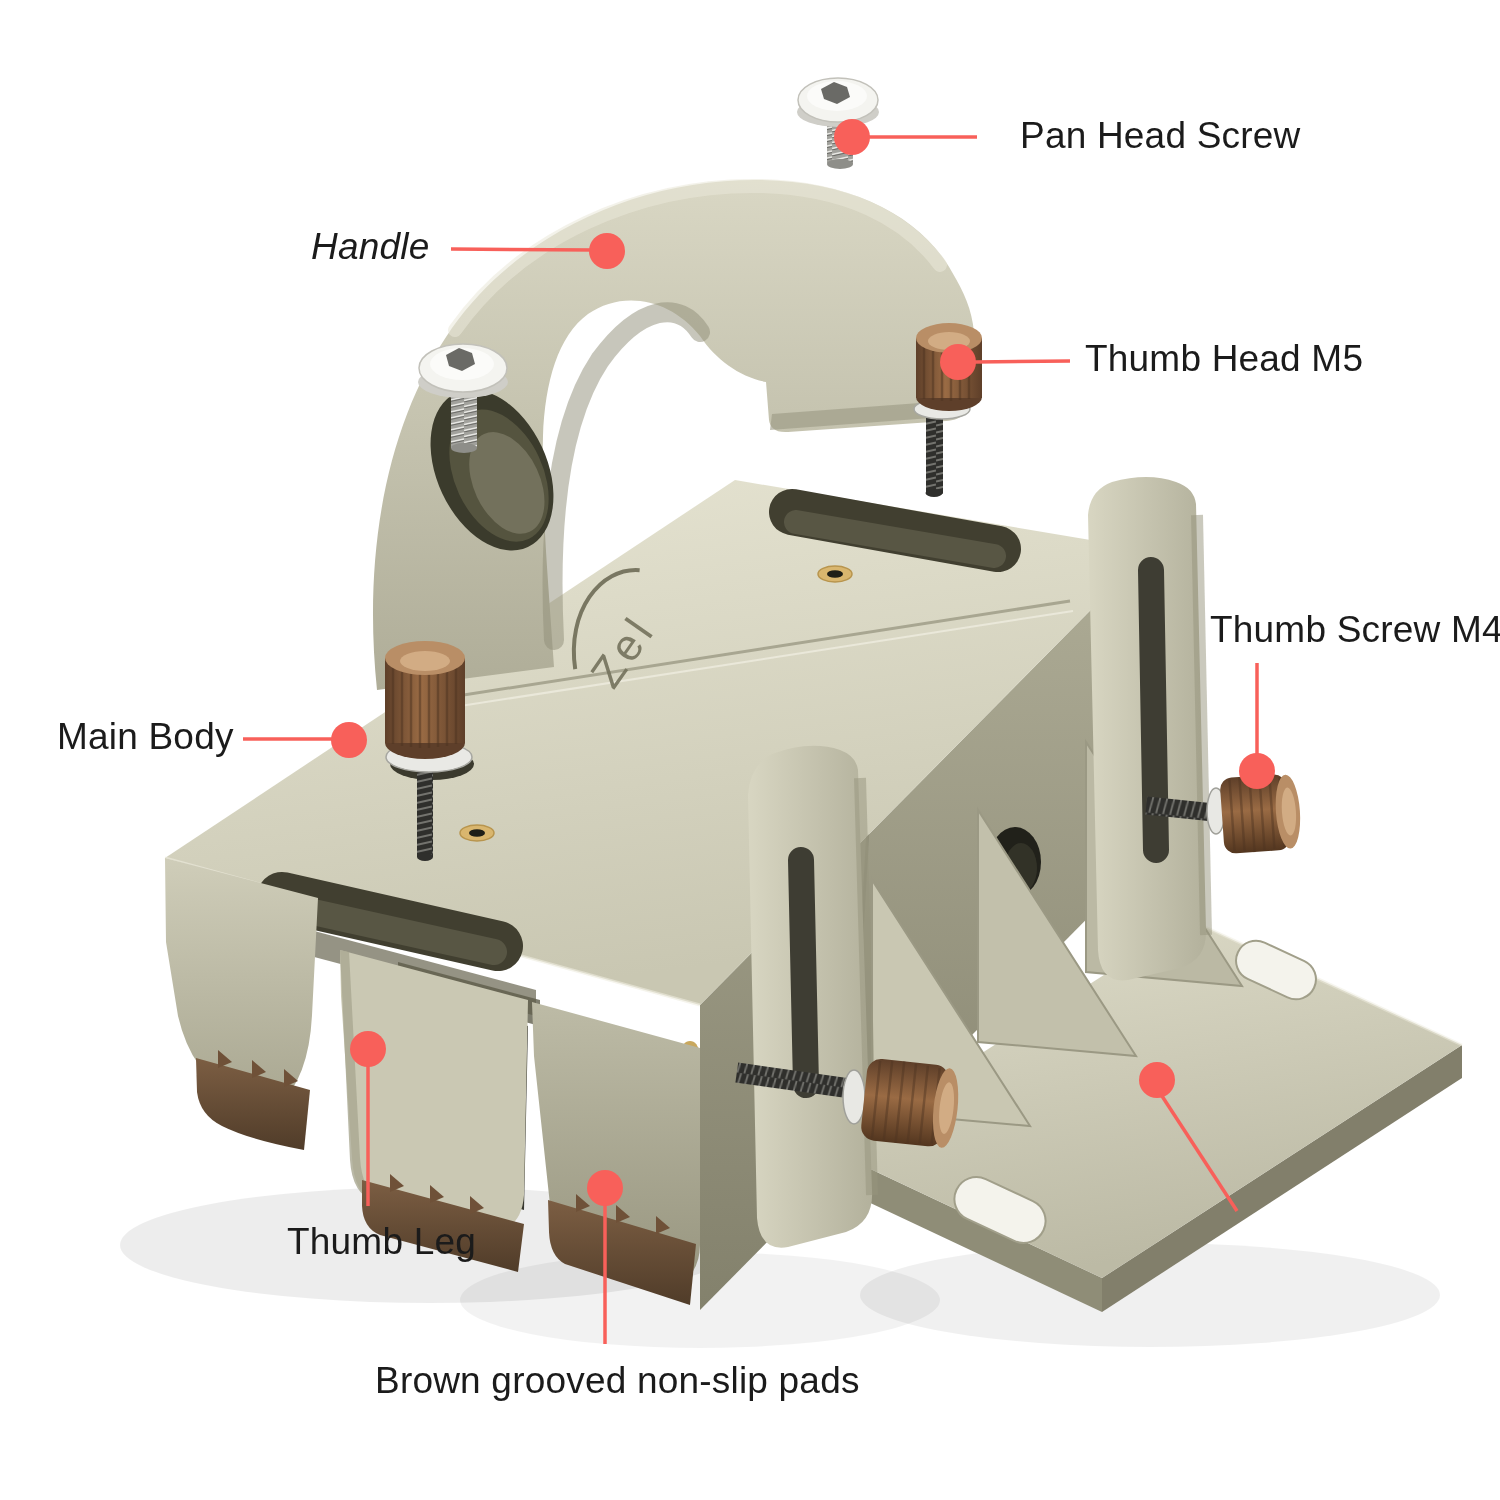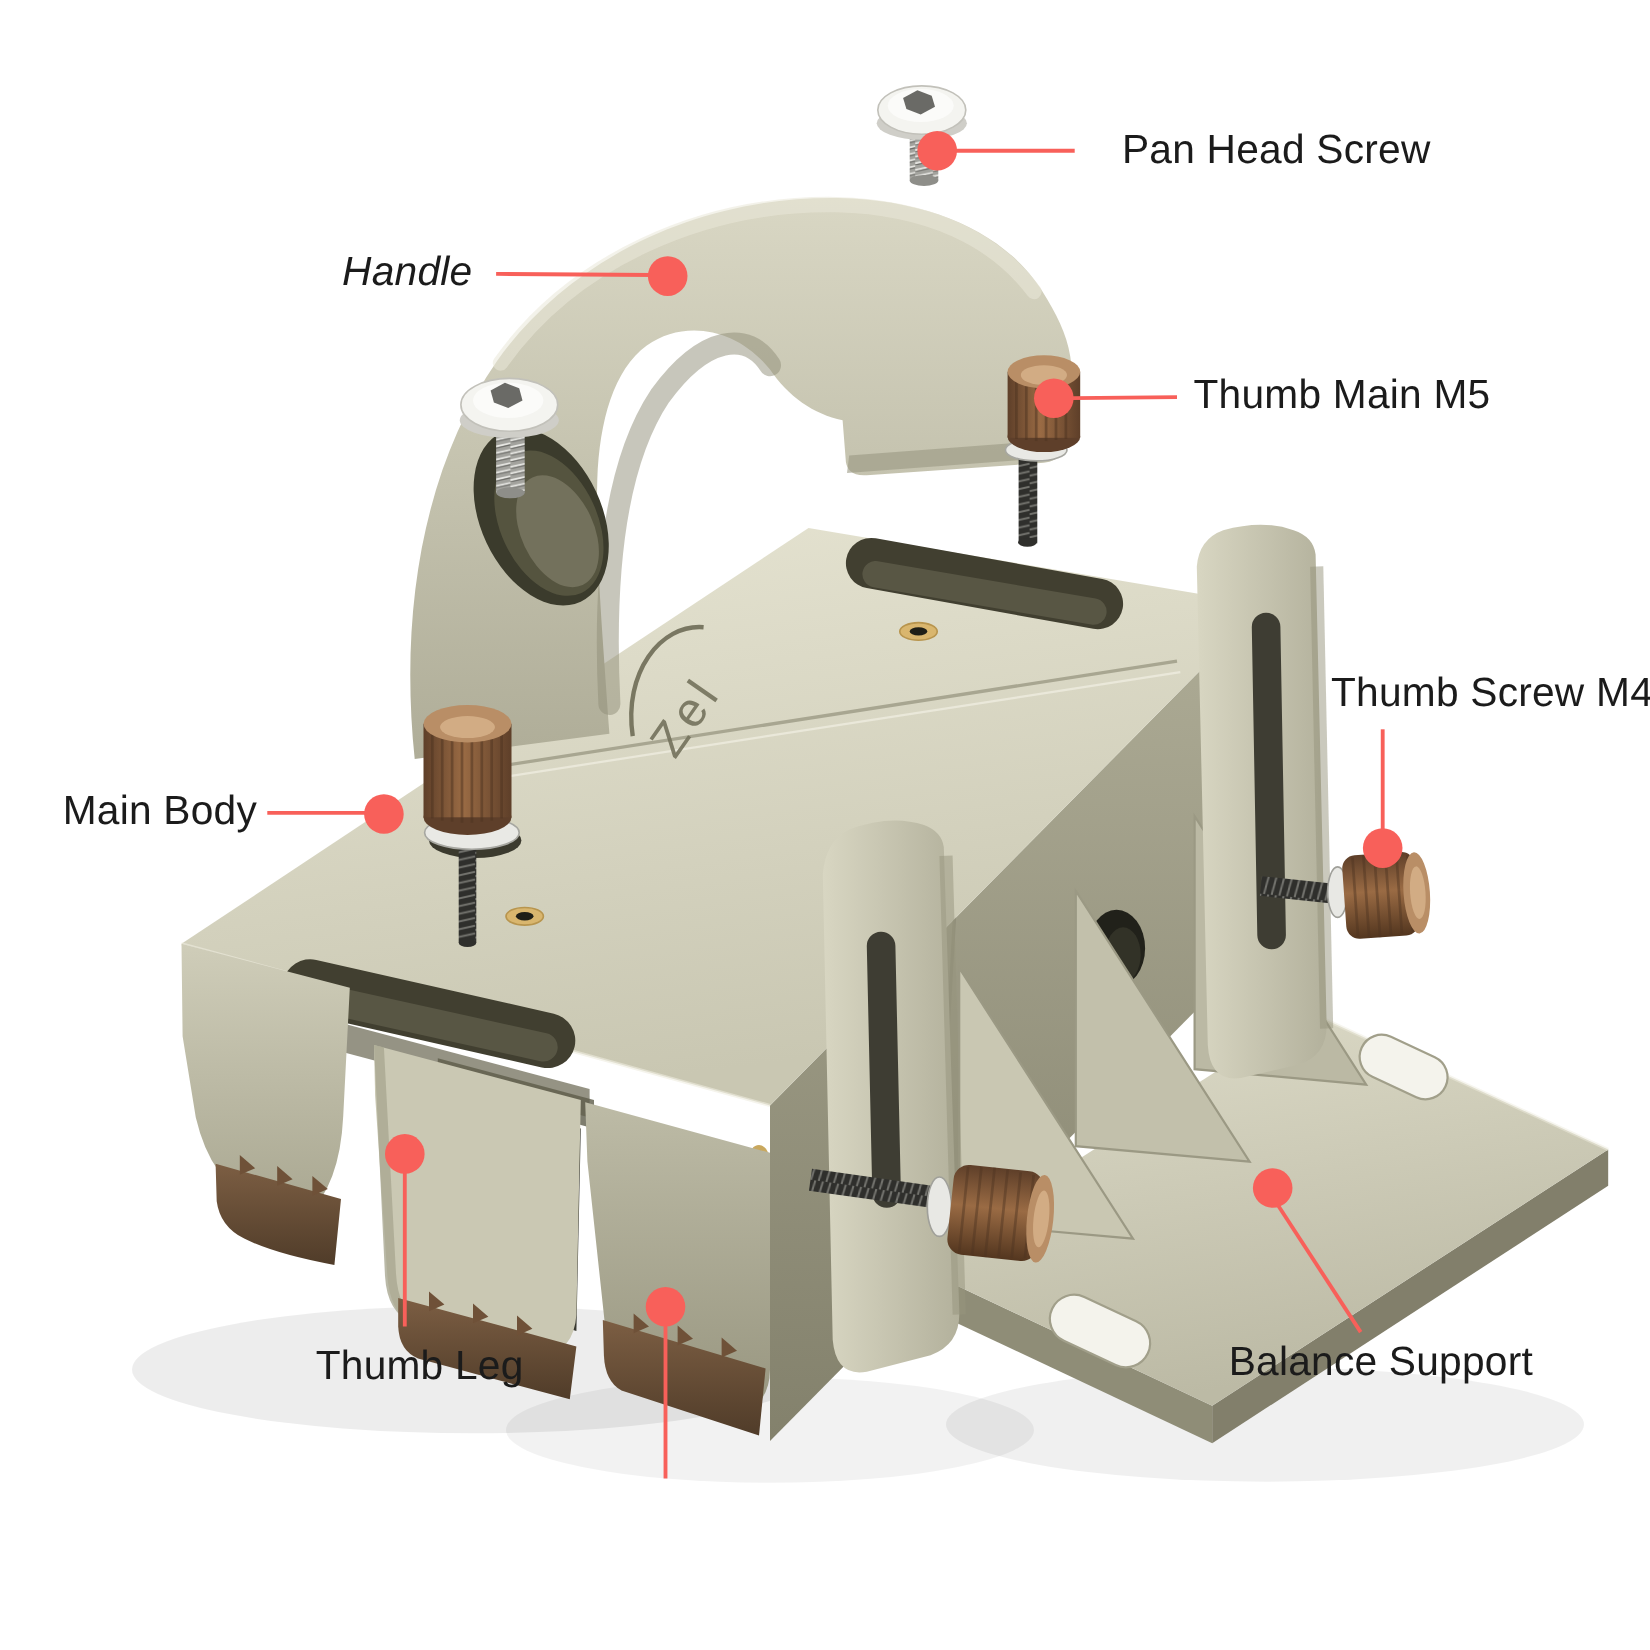--- a/index.html
+++ b/index.html
@@ -329,18 +329,18 @@
       <circle cx="1257" cy="771" r="18"></circle>
       <circle cx="349" cy="740" r="18"></circle>
       <circle cx="368" cy="1049" r="18"></circle>
       <circle cx="605" cy="1188" r="18"></circle>
       <circle cx="1157" cy="1080" r="18"></circle>
     </g>
   </svg>
 
   <div class="label lbl-pan">Pan Head Screw</div>
   <div class="label lbl-handle">Handle</div>
-  <div class="label lbl-m5">Thumb Main M5</div>
+  <div class="label lbl-m5">Thumb Head M5</div>
   <div class="label lbl-m4">Thumb Screw M4</div>
   <div class="label lbl-body">Main Body</div>
   <div class="label lbl-centre">Thumb Leg</div>
-  <div class="label lbl-balance">Balance Support</div>
+  <div class="label lbl-pads">Brown grooved non-slip pads</div>
 </div>
 
 </body></html>

